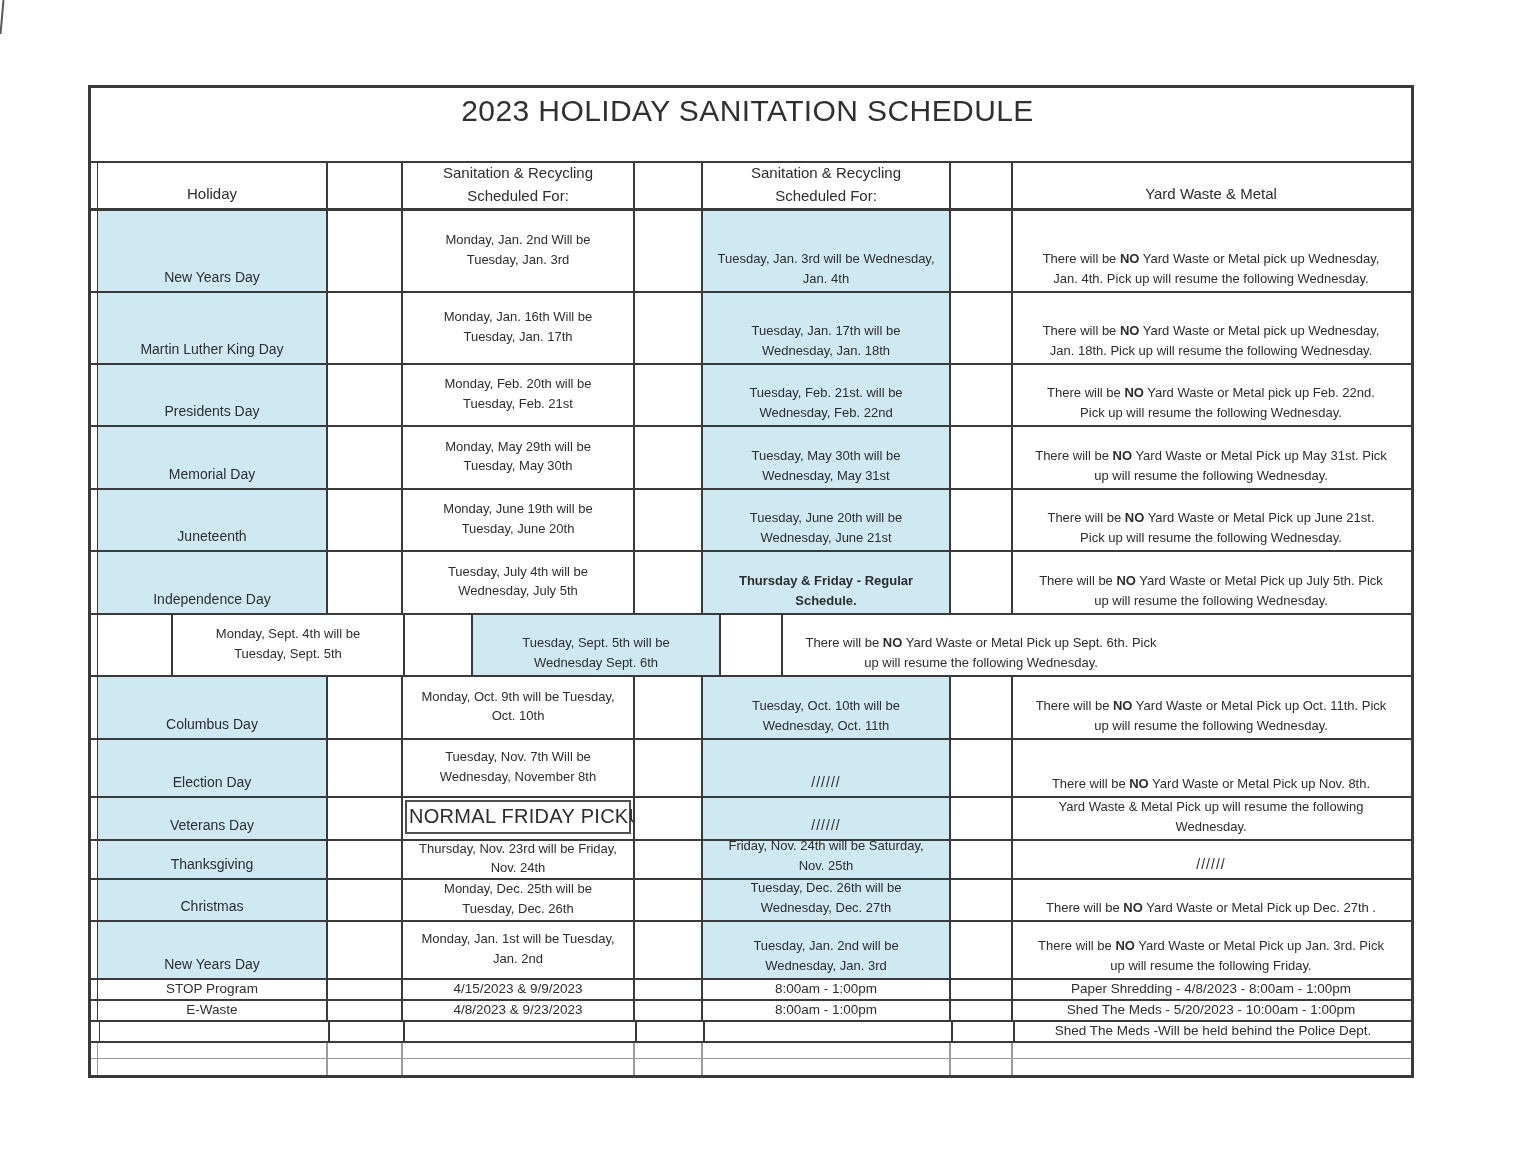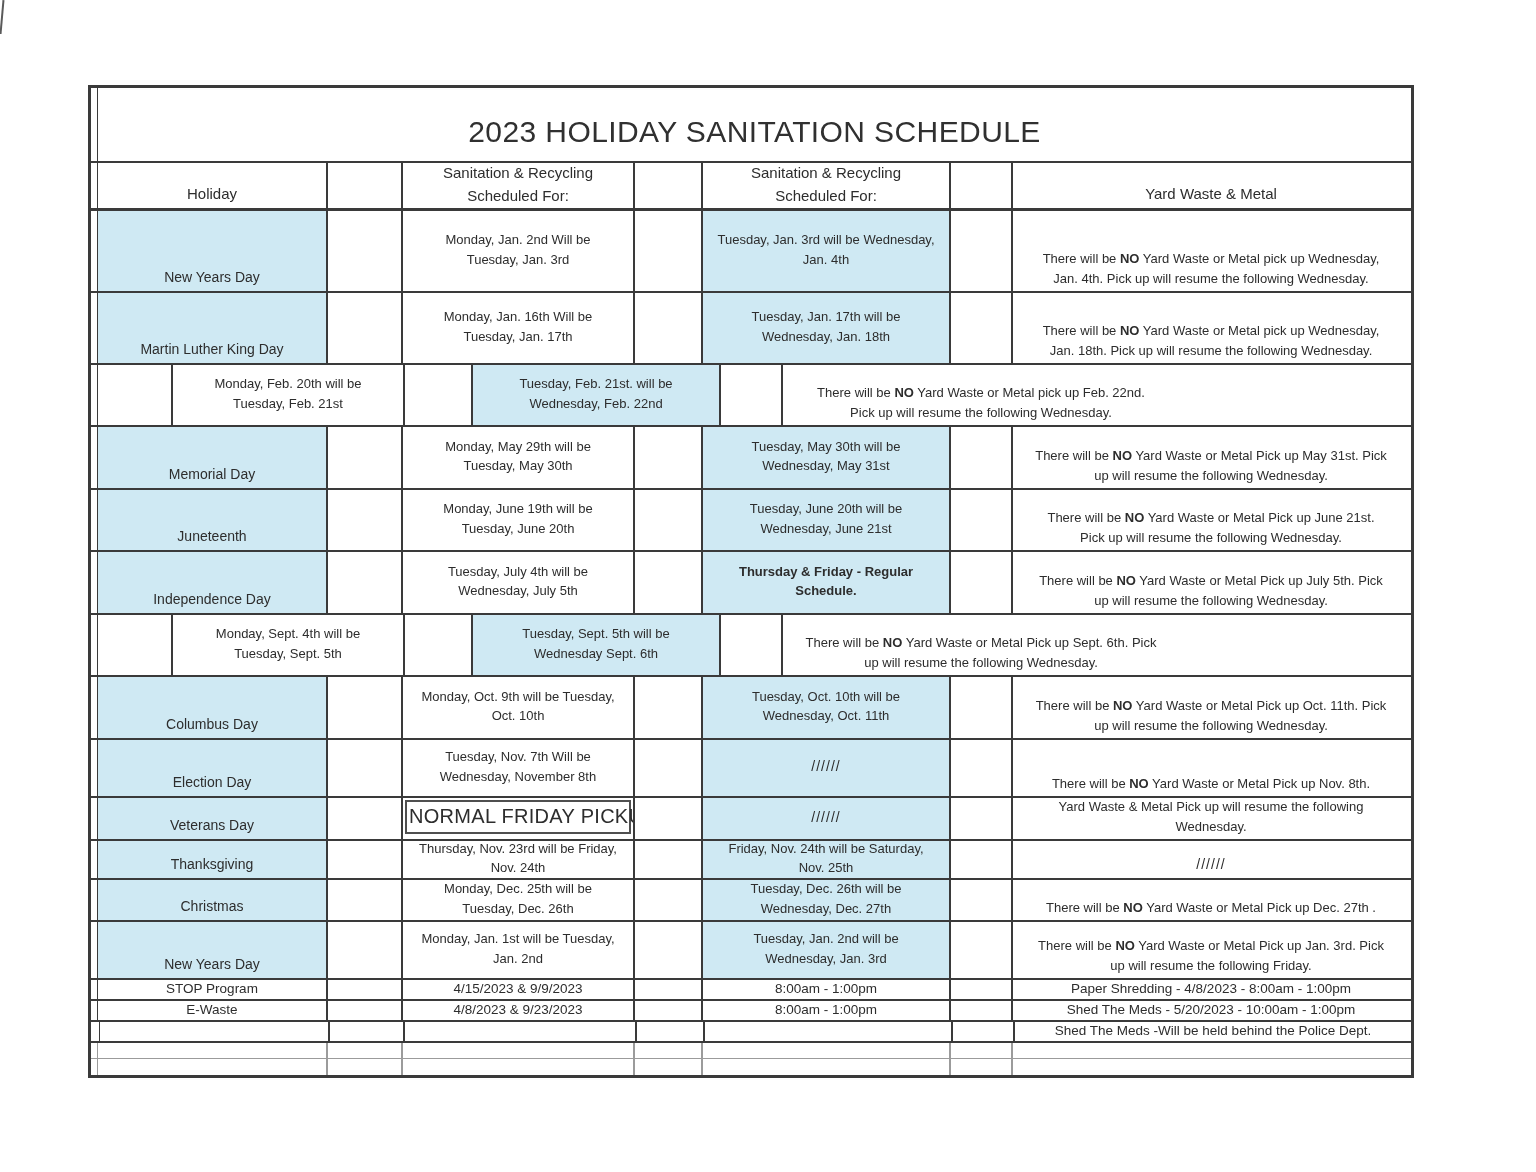--- a/index.html
+++ b/index.html
@@ -22,25 +22,25 @@
     display:flex;align-items:flex-end;justify-content:center;
     text-align:center;white-space:pre-line;overflow:hidden;
     font-size:13px;line-height:1.5;padding:0 2px 3px 2px;
   }
   .cell > span{display:block;width:100%;}
   .c0{width:7px;border-right:1.5px solid var(--bd);padding:0;}
   .c1{width:230px;font-size:14px;}
   .c2{width:75px;}
   .c3{width:232px;align-items:center;}
   .c4{width:68px;}
-  .c5{width:248px;align-items:center;}
+  .c5{width:248px;}
   .c6{width:62px;}
   .c7{width:396px;border-right:none;font-size:13px;}
   
-  .row-title{height:75px;}
+  .row-title{height:75px;flex-direction:column;}
   .cell-title{width:1313px;border-right:none;font-size:30px;color:#303030;letter-spacing:0.4px;padding-bottom:7px;}
   
   .row-header{height:48px;border-bottom:3px solid var(--bd);}
   .row-header .cell{font-size:15px;}
   .vcenter{align-items:center;padding-bottom:2px;}
   
   .r-holiday .c1,.r-holiday .c5{background:var(--hl);}
   .r-program .cell{align-items:center;padding-bottom:1px;font-size:13.5px;}
   .r-program .c7{font-size:13.5px;}
   .r-empty{border-bottom:1px solid #9b9b9b;}
@@ -129,20 +129,23 @@
     </div>
     <div class="cell c6"></div>
     <div class="cell c7">
       <span class="yardwrap"><span>There will be </span><span class="no">NO</span><span> Yard Waste or Metal pick up Wednesday,
 Jan. 18th.  Pick up will resume the following Wednesday.</span></span>
     </div>
   </div>
 
   <div class="row r-holiday" style="height: 62px;">
     <div class="cell c0"></div>
+    <div class="cell c1">
+      <span class="s1name">Presidents Day</span>
+    </div>
     <div class="cell c2"></div>
     <div class="cell c3">
       <span class="s1wrap">Monday, Feb. 20th will be
 Tuesday, Feb. 21st</span>
     </div>
     <div class="cell c4"></div>
     <div class="cell c5">
       <span class="s2wrap">Tuesday, Feb. 21st. will be
 Wednesday, Feb. 22nd</span>
     </div>

